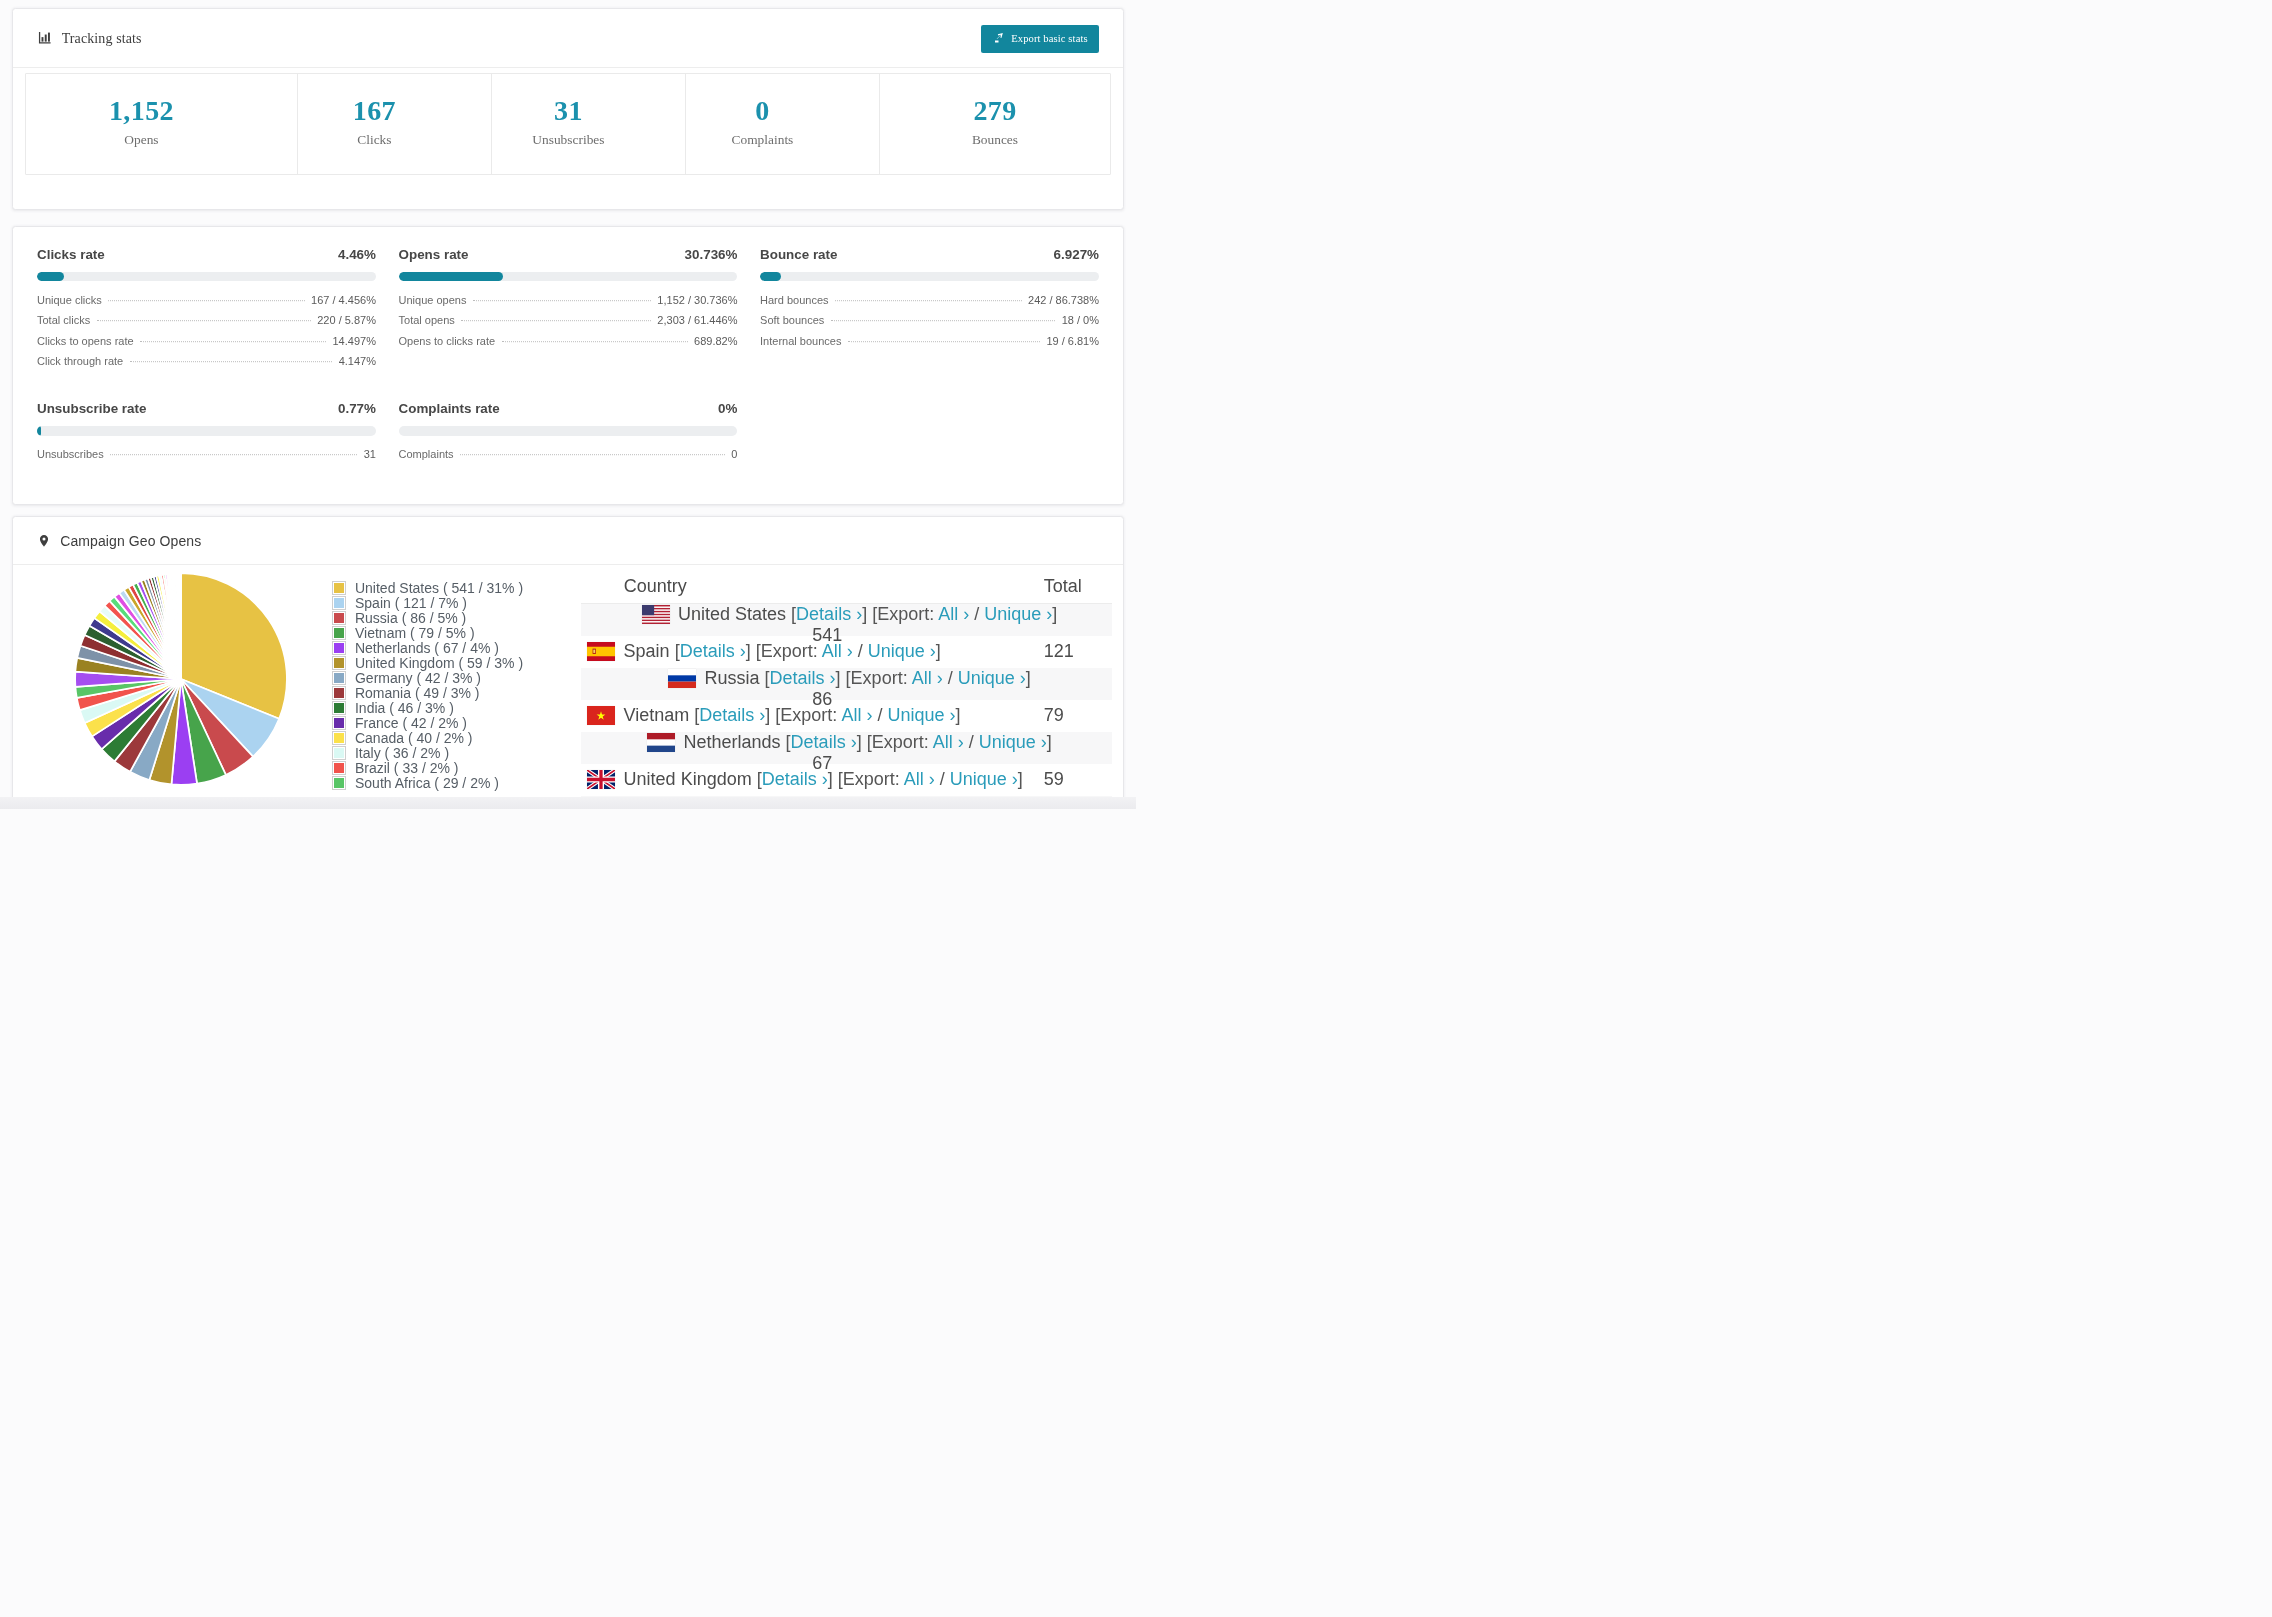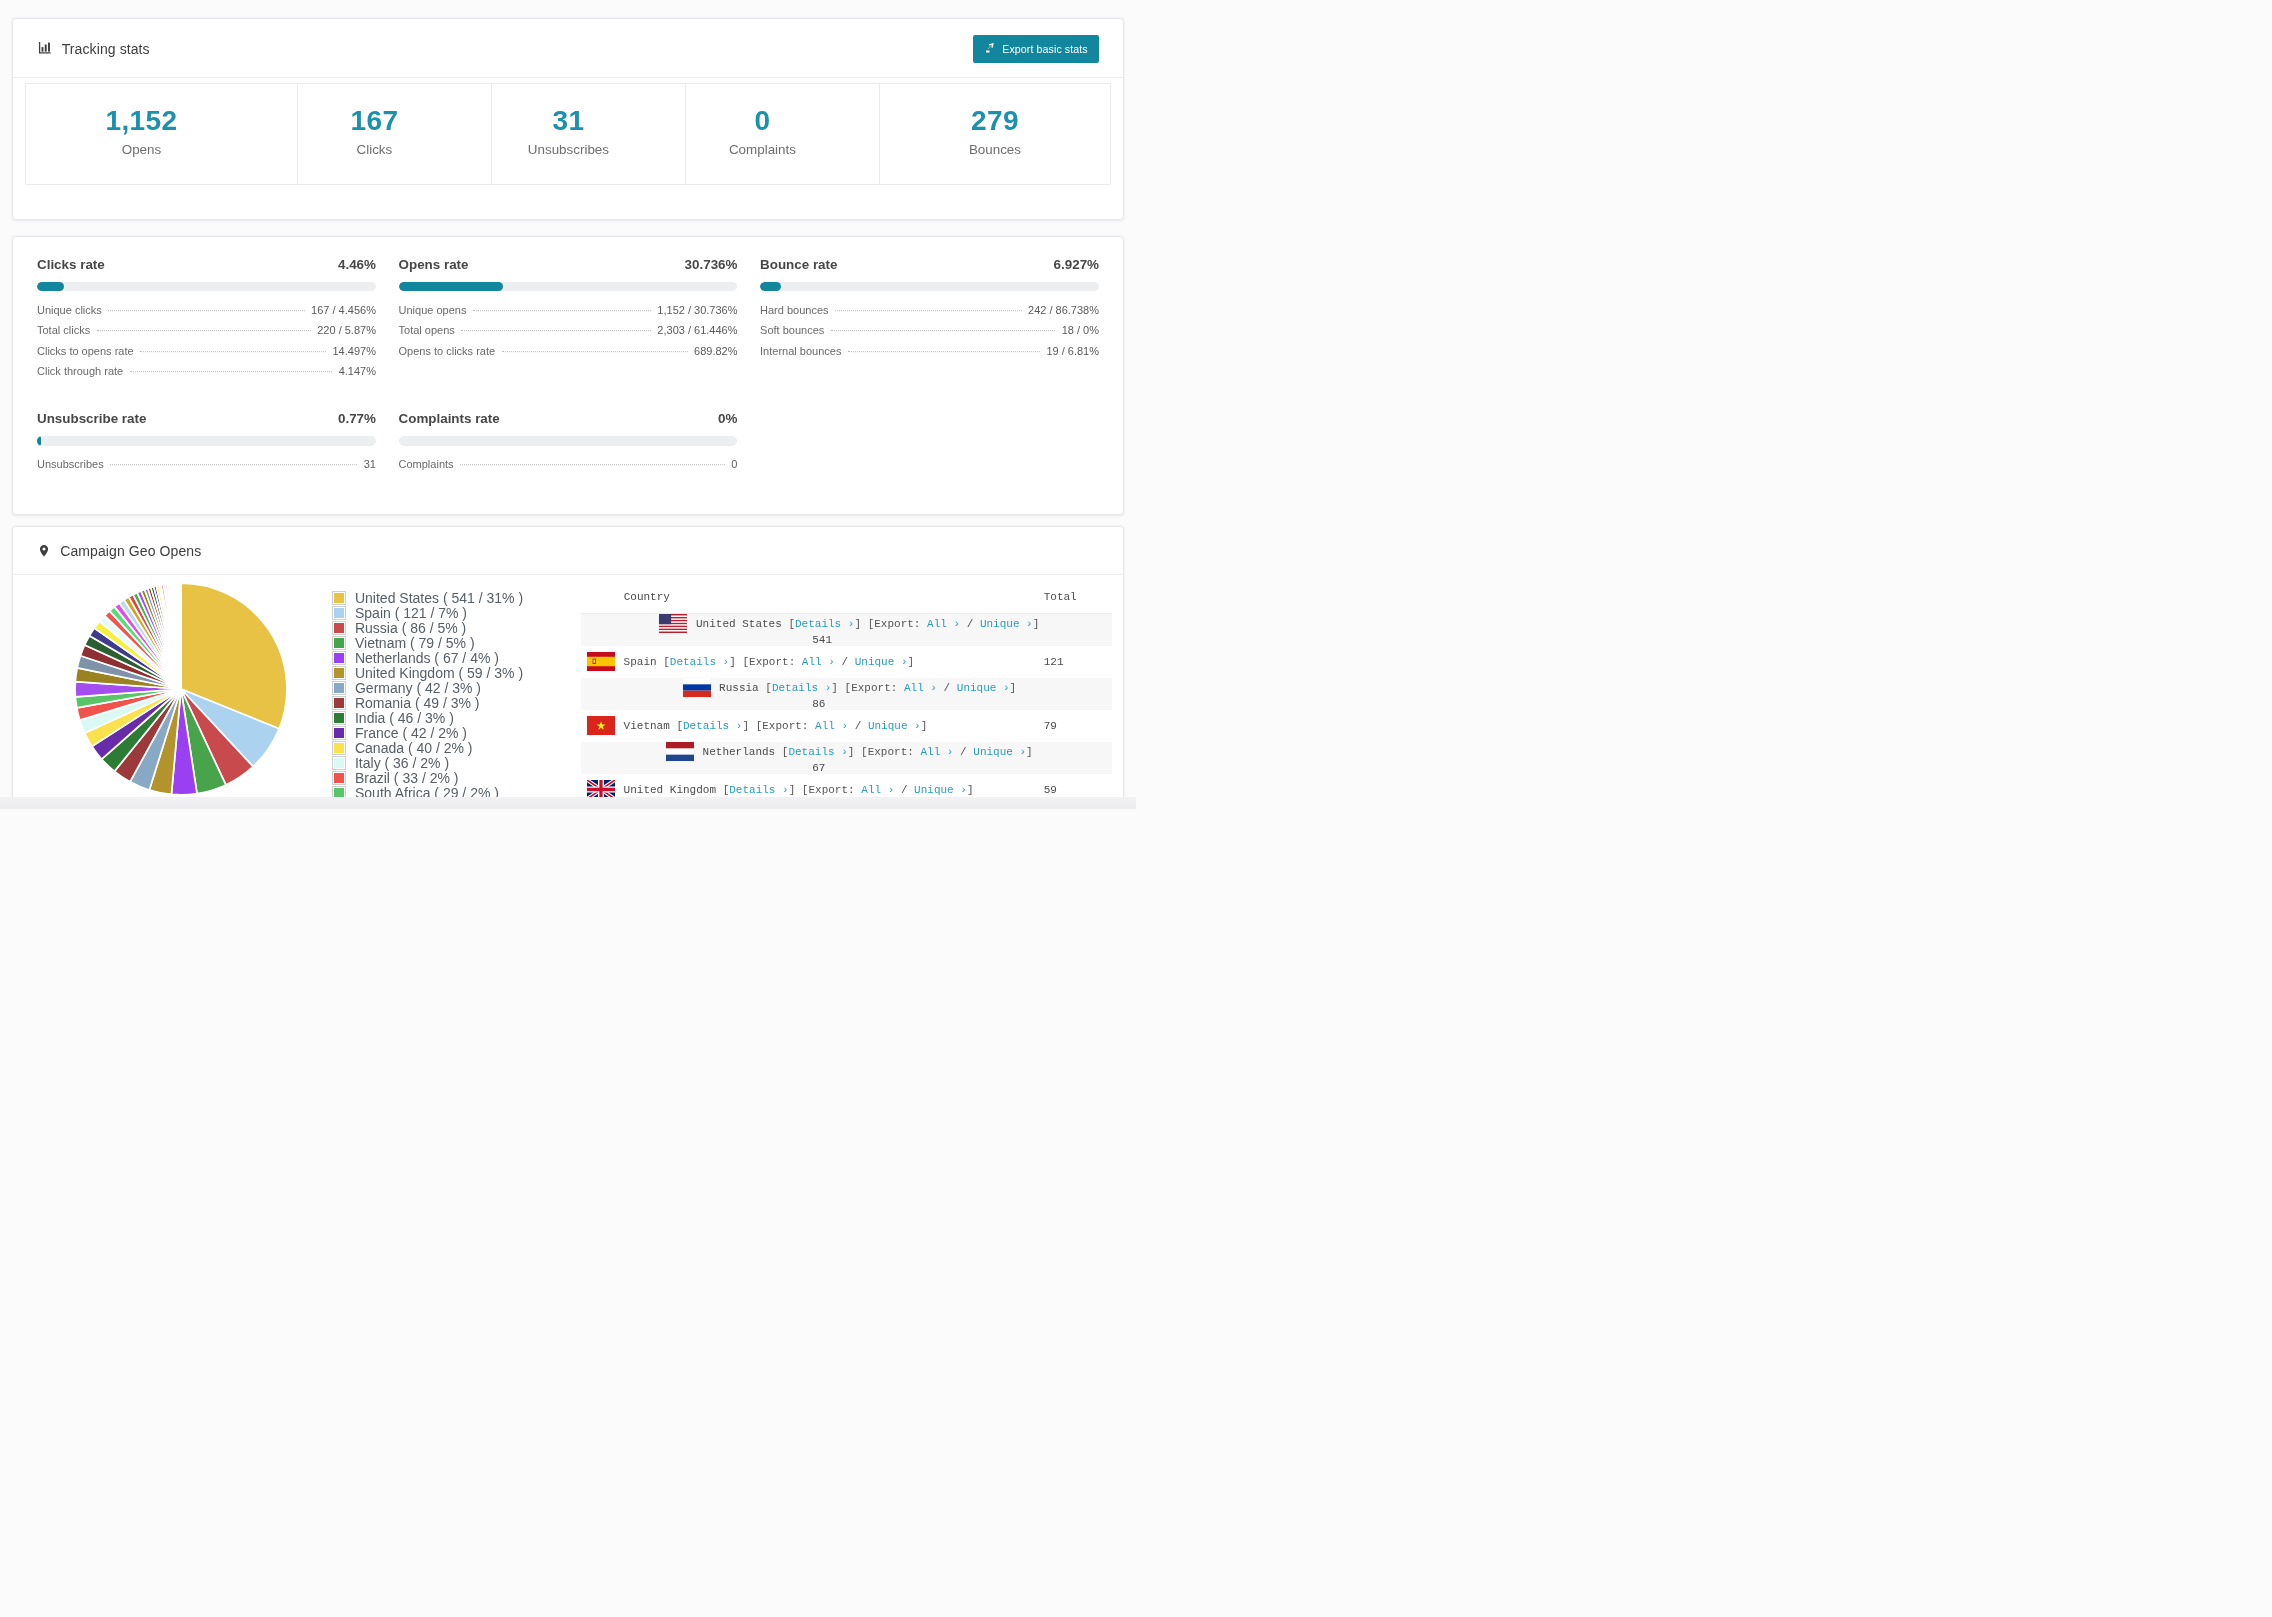--- a/index.html
+++ b/index.html
@@ -1,20 +1,20 @@
 <!DOCTYPE html>
 <html style="font-size:11.3px"><head>
 <meta charset="utf-8">
 <style>
   html,body{margin:0;padding:0;background:#fbfbfc;
     font-family:"Liberation Sans","DejaVu Sans",sans-serif;color:#4a4a4a;}
   .page{position:relative;width:1136px;height:809px;overflow:hidden;background:#fbfbfc;}
   .card{background:#fff;border:0.7px solid #e7e7ea;border-radius:3.5px;
     box-shadow:0 0.7px 2.8px rgba(70,70,90,.10);margin:0 12px;}
-  #card-tracking{margin-top:18px;}
+  #card-tracking{margin-top:8px;font-family:Liberation Serif, serif;}
   .card-header{display:flex;align-items:center;gap:9.2px;padding:15.5px 24px 14px;}
   .card-title{font-size:14px;color:#3d3d3d;letter-spacing:0.1px;}
   .hdr-divider{border-bottom:0.7px solid #ededed;}
   .spacer{flex:1;}
   
   .btn-export{display:flex;align-items:center;gap:6.4px;background:#12869d;color:#fff;
     border:none;border-radius:2.1px;font-size:10.6px;padding:7px 11.3px;cursor:pointer;
     font-family:inherit;letter-spacing:0.1px;}
   
   .stats-box{display:flex;margin:5.6px 12px 34px;border:0.7px solid #eaeaea;border-radius:1px;height:100px;gap:40px;}
@@ -39,21 +39,21 @@
   
   #card-geo{margin-top:11.3px;height:303px;box-sizing:border-box;overflow:hidden;}
   .geo-content{display:flex;align-items:flex-start;padding:4.2px 11.3px 0 12.7px;}
   .pie-box{width:263px;flex:none;}
   .pie-box svg{display:block;margin:1.4px 0 0 47px;}
   .legend-box{flex:none;width:212px;margin-left:43px;margin-top:11.3px;}
   .legend-item{display:flex;align-items:center;height:15px;font-size:14px;color:#565e66;}
   .legend-swatch{width:10px;height:10px;border:0.7px solid #cfcfcf;padding:1.4px;margin-right:8.5px;flex:none;}
   .legend-swatch i{display:block;width:100%;height:100%;}
   
-  .geo-table{margin-left:auto;width:531px;flex:none;margin-top:1.4px;font-size:11px;font-family:Liberation Mono, monospace;}
+  .geo-table{margin-left:auto;width:531px;flex:none;margin-top:1.4px;font-size:18px;}
   .trow{display:flex;align-items:center;height:32px;}
   .trow-head{border-bottom:0.7px solid #ececec;color:#4a4a4a;}
   .cell-country{flex:1;display:flex;align-items:center;padding-left:6.4px;min-width:0;}
   .cell-country.head-pad{padding-left:43px;}
   .cell-total{width:68px;color:#4c4c4c;}
   .trow.striped{background:#f7f7f8;flex-direction:column;}
   .flag{width:28px;height:19px;flex:none;margin-right:8.5px;box-shadow:0 0 0.7px rgba(0,0,0,.25);}
   .flag svg{display:block;width:100%;height:100%;}
   .country-text{color:#4c4c4c;white-space:nowrap;}
   .country-text .brk{color:#555;}

